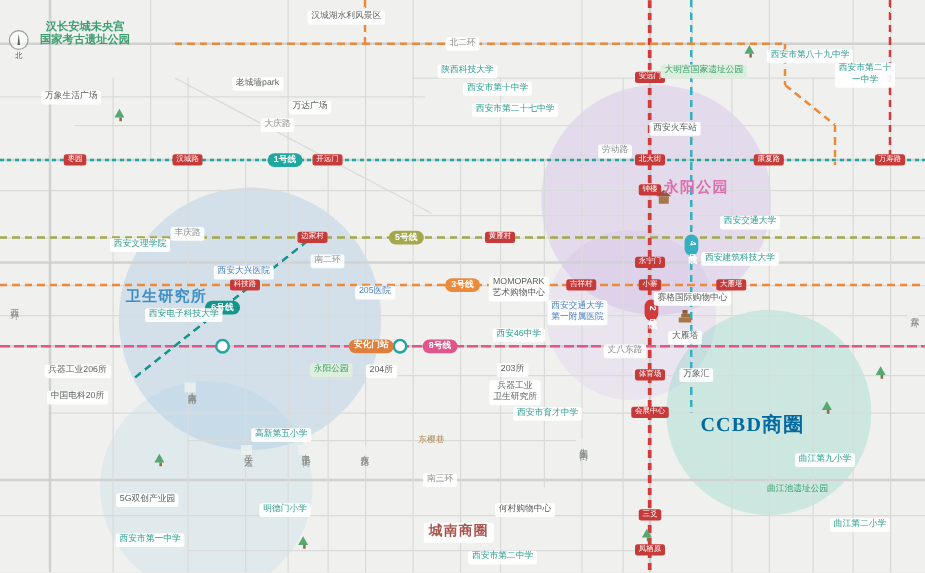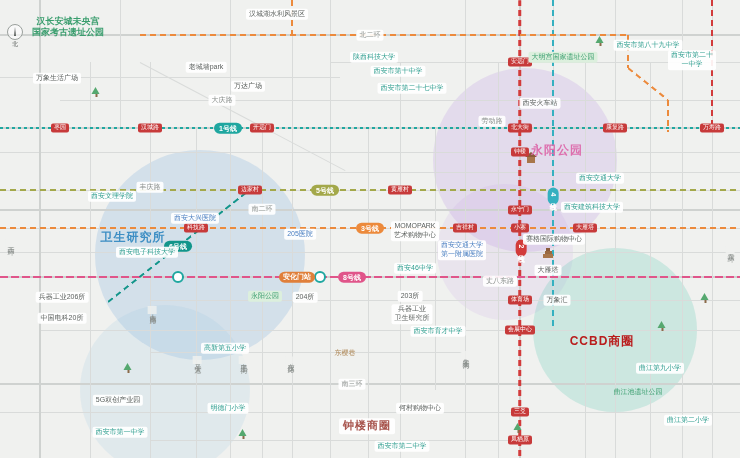--- a/index.html
+++ b/index.html
@@ -27,21 +27,21 @@
   .hosp{background:rgba(255,255,255,.92);color:#4a7fc1;padding:1px 3px;border-radius:2px;}
   .park{background:#dcefdd;color:#3a9e6e;padding:1px 3px;border-radius:2px;}
   .park-text{color:#3a9e6e;}
   .park-big{color:#3a9e6e;font-weight:bold;font-size:9px;}
   .road{background:rgba(255,255,255,.92);color:#8a8f8c;padding:1px 3px;border-radius:2px;}
   .roadv{color:#8a8f8c;writing-mode:vertical-rl;background:rgba(240,241,239,.8);padding:2px 0;letter-spacing:1px;}
   .road-tan{color:#b08a5a;}
   .o-pill{background:#e07f3a;color:#fff;border-radius:7px;padding:1px 4px;font-weight:bold;}
   .c-blue{color:#3f8fc4;font-weight:bold;font-size:12px;letter-spacing:1px;}
   .c-pink{color:#dd6fae;font-weight:bold;font-size:12px;letter-spacing:1px;}
-  .c-teal{color:#b91c1c;font-weight:bold;font-size:12px;letter-spacing:1px;}
+  .c-teal{color:#0369a1;font-weight:bold;font-size:16px;letter-spacing:1px;font-family:Liberation Serif, serif;}
   .c-red{color:#a8554e;font-weight:bold;font-size:11px;background:rgba(255,255,255,.92);padding:1px 4px;border-radius:2px;letter-spacing:1px;}
   #brand{position:absolute;left:305px;top:281px;width:72px;text-align:center;z-index:7;}
   #brand .en{font-size:7px;letter-spacing:1px;color:#9f8a52;margin-top:2px;white-space:nowrap;}
   #brand .cn{font-size:13px;font-weight:bold;color:#9f8a52;letter-spacing:3px;margin-top:1px;}
   #compass{position:absolute;left:6px;top:24px;width:18px;height:26px;text-align:center;z-index:7;}
   #compass .ring{width:14px;height:14px;border:1px solid #9aa09c;border-radius:50%;margin:0 auto;position:relative;background:rgba(255,255,255,.6);}
   #compass .needle{position:absolute;left:5.5px;top:2px;width:0;height:0;border-left:1.5px solid transparent;border-right:1.5px solid transparent;border-bottom:9px solid #5a5f5c;}
   #compass .nlab{font-size:6px;color:#5a5f5c;}
 </style>
 </head>
@@ -171,21 +171,21 @@
     <div class="lbl road" style="left: 500px; top: 281px;">丈八东路</div>
     <div class="lbl roadv" style="left: 197px; top: 360px;">子午大道</div>
     <div class="lbl roadv" style="left: 243px; top: 360px;">电子正街</div>
     <div class="lbl roadv" style="left: 290px; top: 360px;">东仪路</div>
     <div class="lbl roadv" style="left: 152px; top: 310px;">太白南路</div>
     <div class="lbl roadv" style="left: 465px; top: 355px;">朱雀大街</div>
     <div class="lbl road-tan" style="left: 345px; top: 353px;">东樱巷</div>
     <div class="lbl c-blue" style="left: 133px; top: 237px;">卫生研究所</div>
     <div class="lbl c-pink" style="left: 557px; top: 150px;">永阳公园</div>
     <div class="lbl c-teal" style="left: 602px; top: 341px;">CCBD商圈</div>
-    <div class="lbl c-red" style="left: 367px; top: 426px;">钟楼商圈</div>
+    <div class="lbl c-red" style="left: 367px; top: 426px;">城南商圈</div>
     <div class="lbl place" style="left: 57px; top: 78px;">万象生活广场</div>
     <div class="lbl place" style="left: 206px; top: 67px;">老城墙park</div>
     <div class="lbl place" style="left: 248px; top: 86px;">万达广场</div>
     <div class="lbl place" style="left: 540px; top: 103px;">西安火车站</div>
     <div class="lbl park" style="left: 563px; top: 57px;">大明宫国家遗址公园</div>
     <div class="lbl school" style="left: 374px; top: 57px;">陕西科技大学</div>
     <div class="lbl school" style="left: 398px; top: 71px;">西安市第十中学</div>
     <div class="lbl school" style="left: 412px; top: 88px;">西安市第二十七中学</div>
     <div class="lbl school" style="left: 648px; top: 45px;">西安市第八十九中学</div>
     <div class="lbl school" style="left: 692px; top: 60px;">西安市第二十一中学</div>

